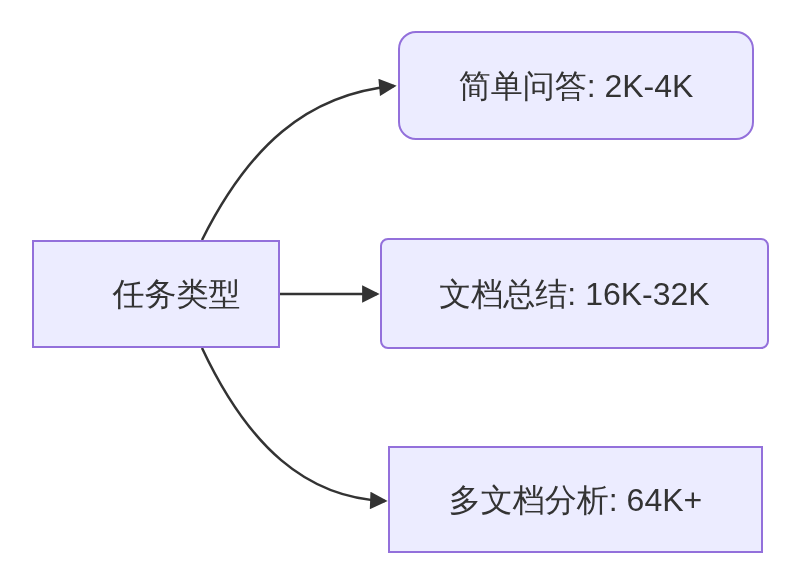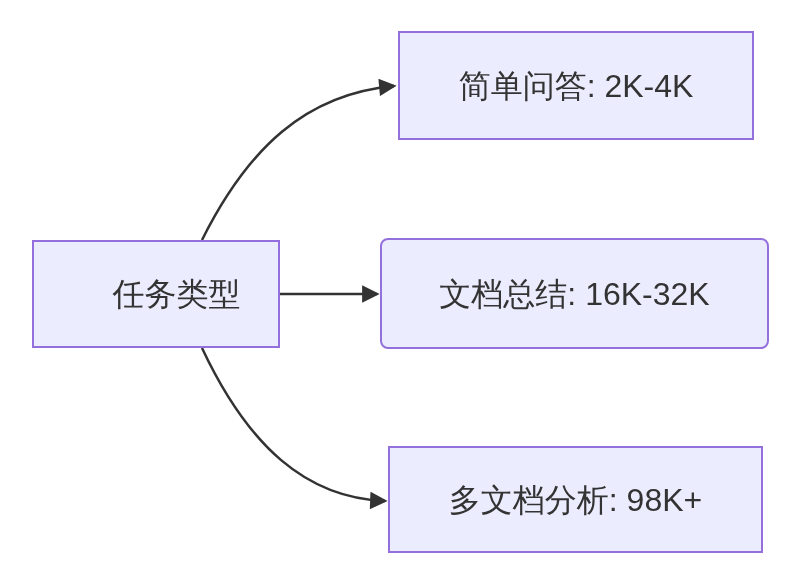--- a/index.html
+++ b/index.html
@@ -40,21 +40,21 @@
     color: var(--text-color, #333333);
     font-size: 32px;
     line-height: 1;
     display: flex;
     align-items: center;
     justify-content: center;
     text-align: center;
     white-space: nowrap;
   }
   .node-task    { left: 32px;  top: 240px; width: 248px; height: 108px; padding-left: 41px; }
-  .node-qa      { left: 398px; top: 31px;  width: 356px; height: 109px; }
+  .node-qa      { left: 398px; top: 31px;  width: 356px; height: 109px; border-radius: 18px; }
   .node-summary { left: 380px; top: 238px; width: 389px; height: 111px; border-radius: 8px; }
   .node-multi   { left: 388px; top: 446px; width: 375px; height: 107px; }
 </style>
 </head>
 <body>
 
 <div class="canvas">
 
   <svg class="edges-layer" viewBox="0 0 787 572" xmlns="http://www.w3.org/2000/svg" aria-hidden="true">
     <defs>
@@ -73,16 +73,16 @@
 
   <div class="node node-qa">
     <span>简单问答: 2K-4K</span>
   </div>
 
   <div class="node node-summary">
     <span>文档总结: 16K-32K</span>
   </div>
 
   <div class="node node-multi">
-    <span>多文档分析: 98K+</span>
+    <span>多文档分析: 64K+</span>
   </div>
 
 </div>
 
 </body></html>

